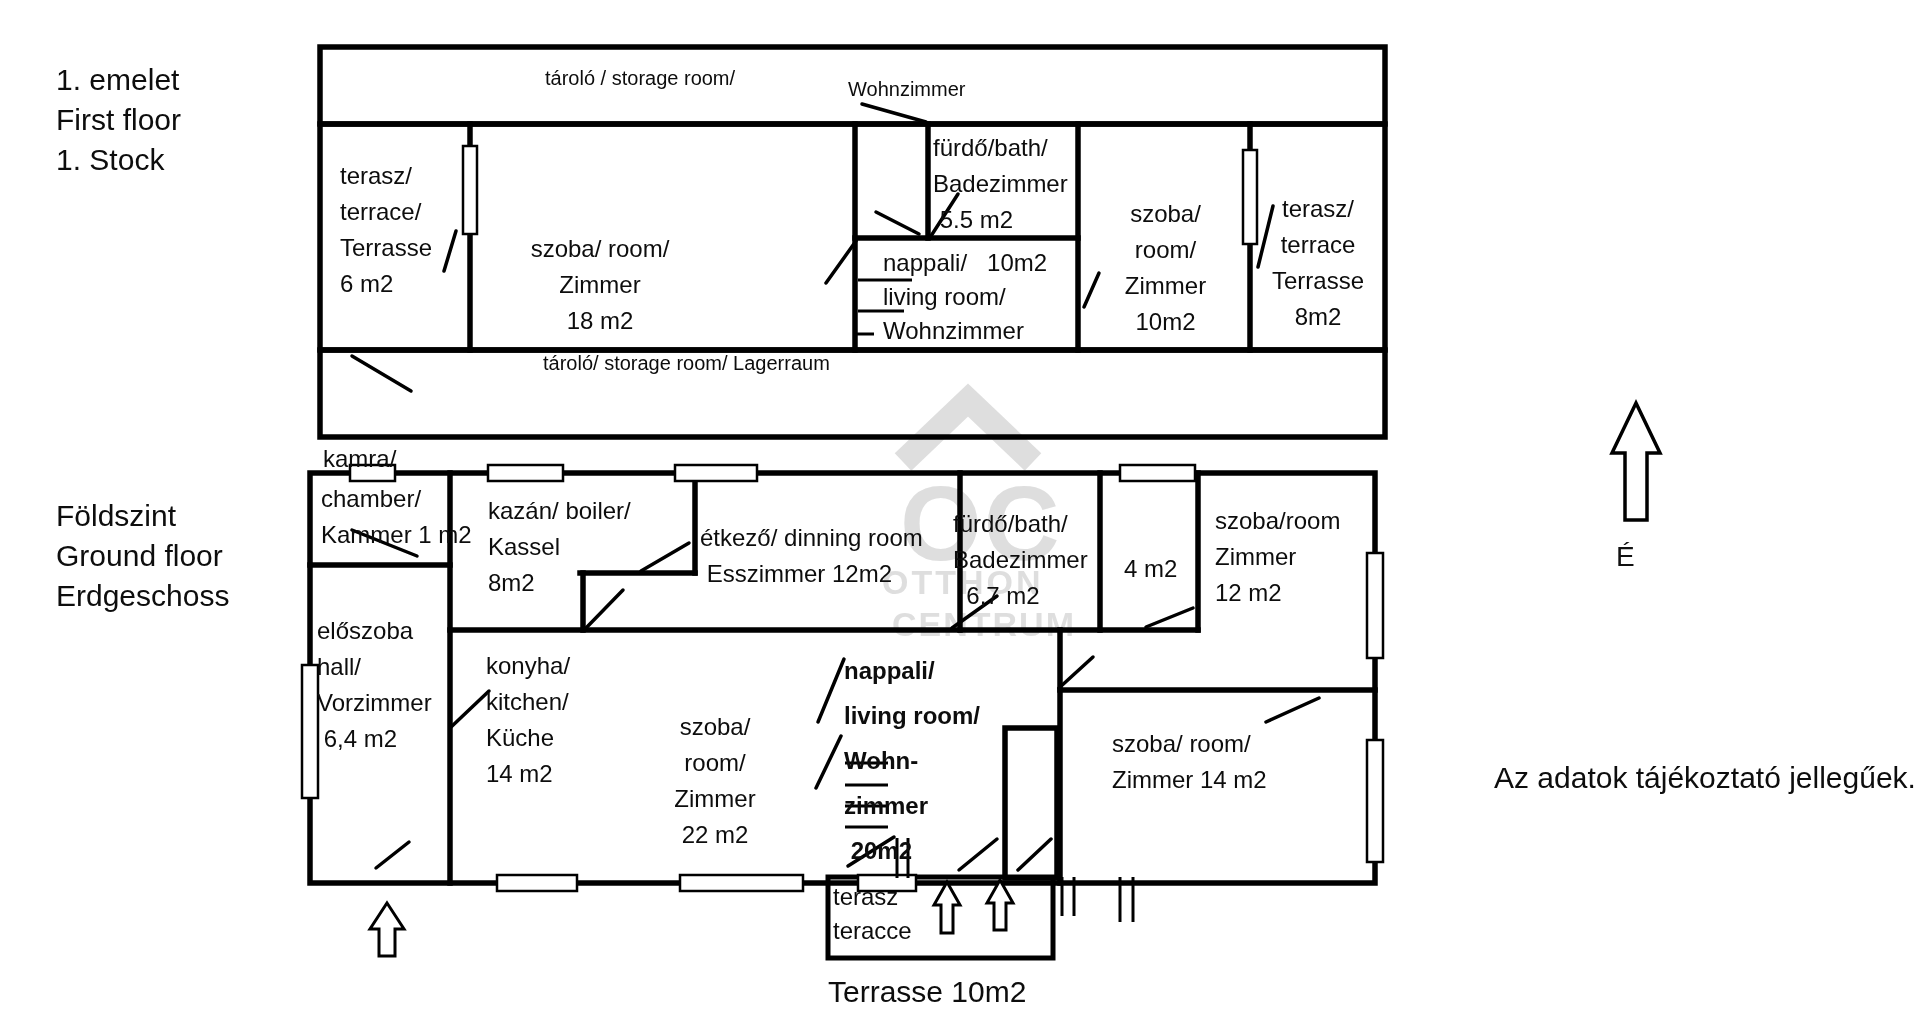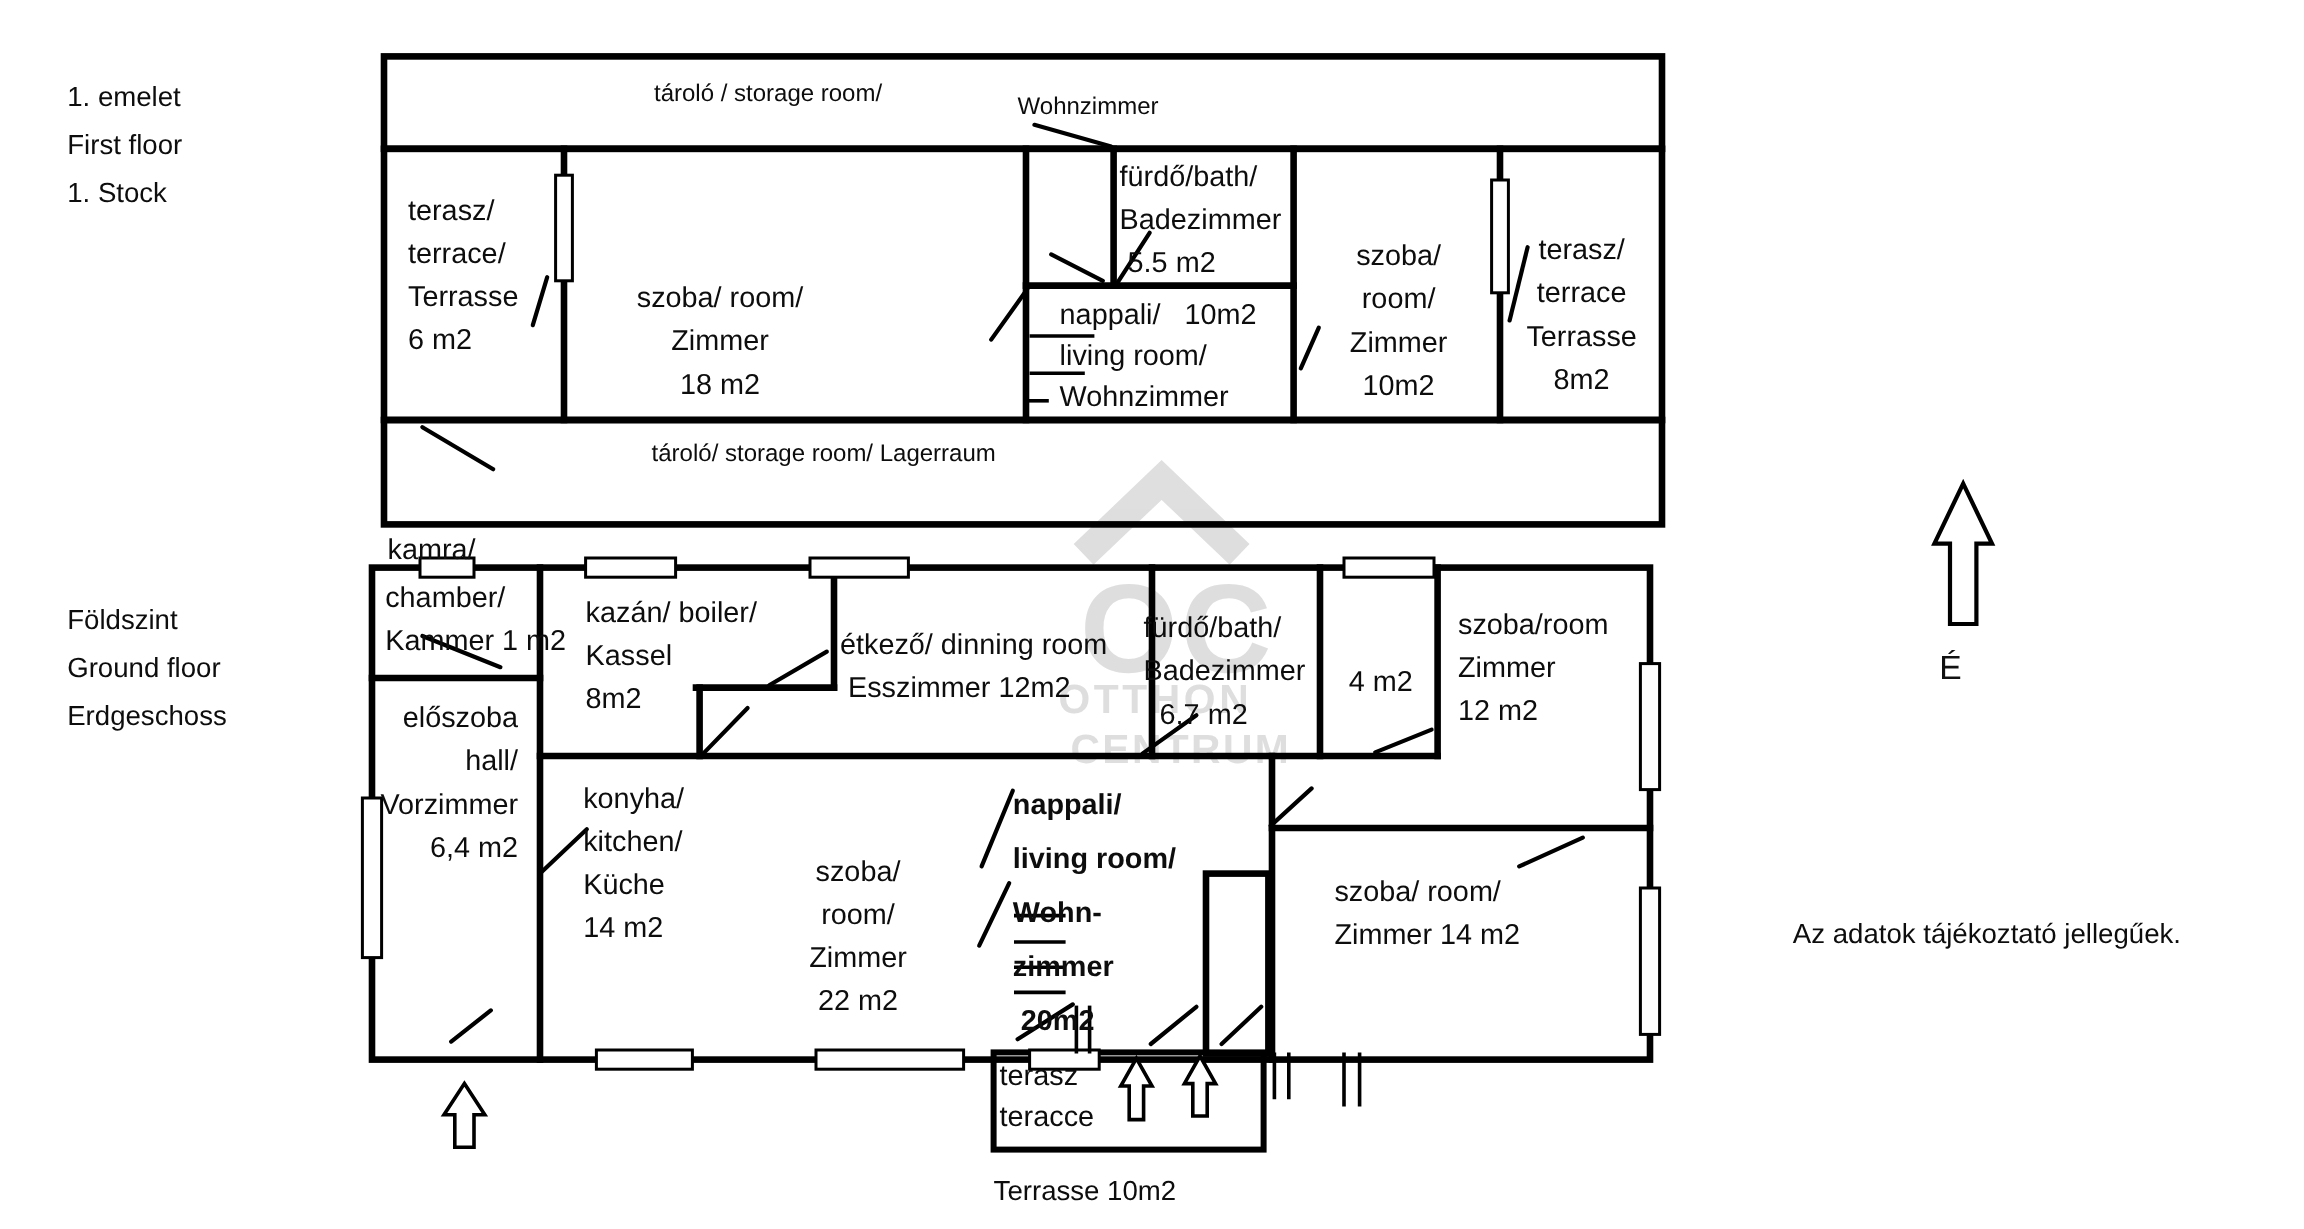--- a/index.html
+++ b/index.html
@@ -2,21 +2,21 @@
 <html><head>
 <meta charset="utf-8">
 <style>
   html,body{margin:0;padding:0;background:#ffffff;}
   body{width:1920px;height:1024px;position:relative;overflow:hidden;
        font-family:"Liberation Sans", sans-serif;color:#111;}
   #plan-svg{position:absolute;left:0;top:0;z-index:1;}
   .lbl{position:absolute;z-index:2;white-space:pre-line;font-size:24px;
        line-height:36px;color:#0d0d0d;}
   .lbl.center{text-align:center;margin-top:48px;}
-  .lbl.big{font-size:23px;line-height:40px;}
+  .lbl.big{font-size:30px;line-height:40px;}
   .lbl.bar{font-size:20px;line-height:30px;}
   .compass-label{position:absolute;z-index:2;font-size:28px;}
 </style>
 </head>
 <body>
 
 <svg id="plan-svg" width="1920" height="1024" viewBox="0 0 1920 1024" xmlns="http://www.w3.org/2000/svg">
 
   <g opacity="0.55" fill="#c4c4c4">
     <path d="M903 462 L968 400 L1033 462" fill="none" stroke="#c4c4c4" stroke-width="24"></path>
@@ -151,42 +151,42 @@
 Wohnzimmer</div>
 <div class="lbl center" style="left:1088px;top:148px;width:155px;">szoba/
 room/
 Zimmer
 10m2</div>
 <div class="lbl center" style="left:1258px;top:143px;width:120px;">terasz/
 terrace
 Terrasse
 8m2</div>
 
-<div class="lbl bar" style="left:543px;top:363px;">tároló/ storage room/ Lagerraum</div>
+<div class="lbl bar" style="left:543px;top:348px;">tároló/ storage room/ Lagerraum</div>
 
 <div class="lbl big" style="left:56px;top:496px;">Földszint
 Ground floor
 Erdgeschoss</div>
 
 <div class="lbl" style="left:323px;top:441px;">kamra/</div>
 <div class="lbl" style="left:321px;top:481px;">chamber/
 Kammer 1 m2</div>
 <div class="lbl" style="left:488px;top:493px;">kazán/ boiler/
 Kassel
 8m2</div>
 <div class="lbl" style="left:700px;top:520px;">étkező/ dinning room
 &nbsp;Esszimmer 12m2</div>
 <div class="lbl" style="left:953px;top:506px;">fürdő/bath/
 Badezimmer
 &nbsp;&nbsp;6,7 m2</div>
 <div class="lbl" style="left:1124px;top:551px;">4 m2</div>
 <div class="lbl" style="left:1215px;top:503px;">szoba/room
 Zimmer
 12 m2</div>
-<div class="lbl" style="left:317px;top:581px;text-align:right;">előszoba
+<div class="lbl" style="left:317px;top:613px;">előszoba
 hall/
 Vorzimmer
 &nbsp;6,4 m2</div>
 <div class="lbl" style="left:486px;top:648px;">konyha/
 kitchen/
 Küche
 14 m2</div>
 <div class="lbl center" style="left:630px;top:661px;width:170px;">szoba/
 room/
 Zimmer

